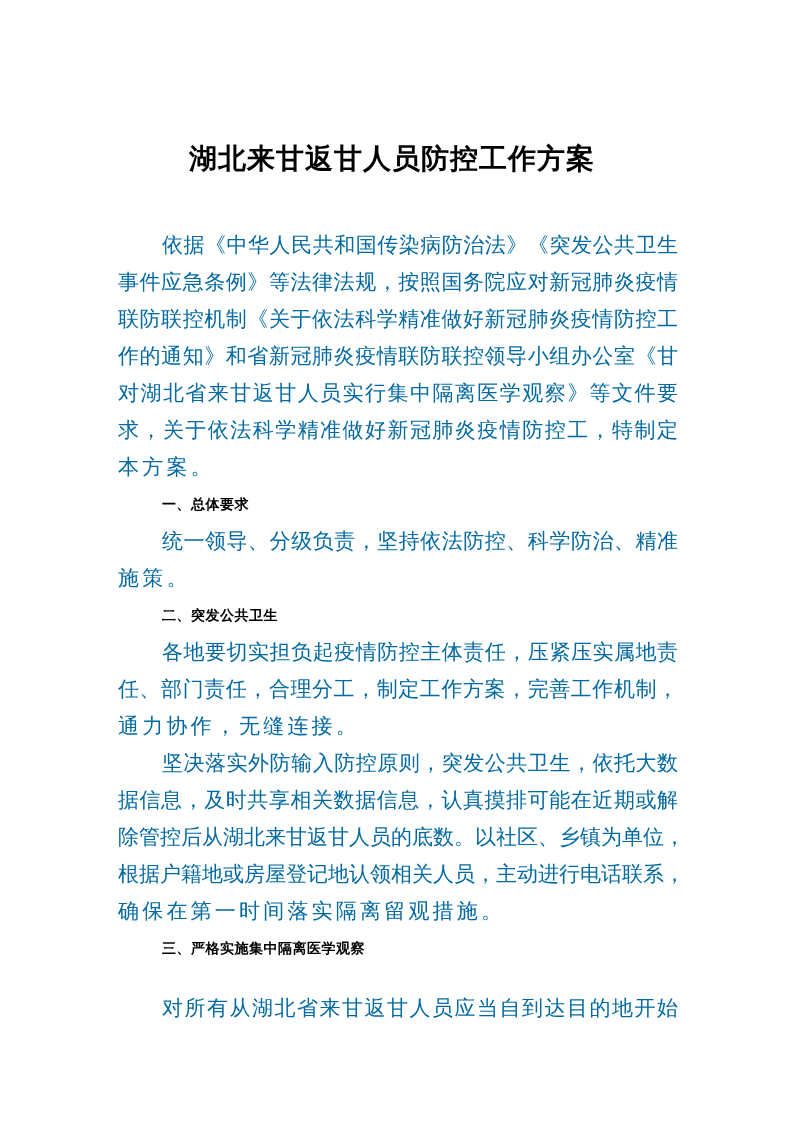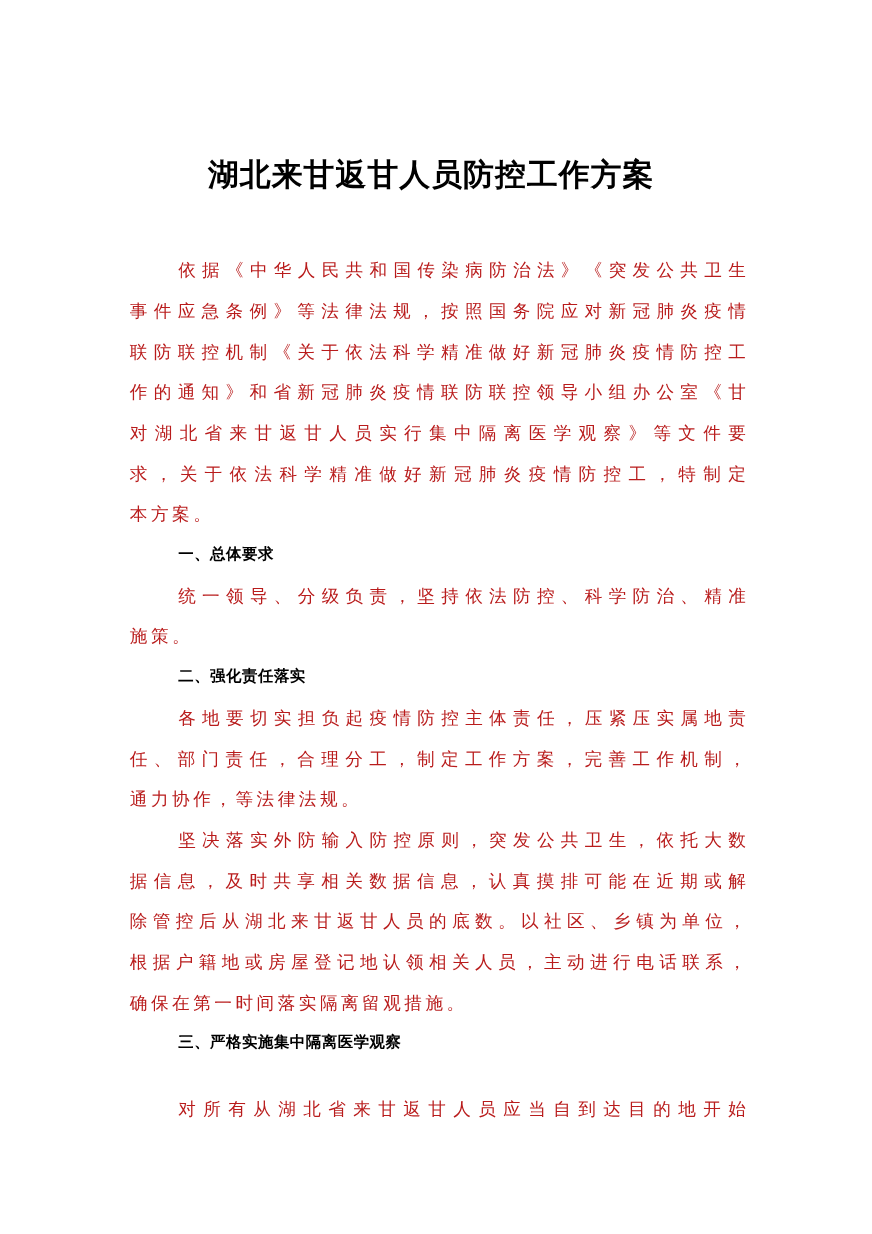--- a/index.html
+++ b/index.html
@@ -1,22 +1,22 @@
 <!DOCTYPE html>
 <html><head>
 <meta charset="utf-8">
 <style>
   html, body { margin: 0; padding: 0; background: #ffffff; }
   body { width: 793px; height: 1122px; position: relative; overflow: hidden;
          font-family: "DejaVu Serif", "Liberation Serif", serif; color: #111; }
   .title { position: absolute; left: 0; width: 784px; top: 140px; text-align: center;
            font-family: "DejaVu Sans", "Liberation Sans", sans-serif; font-weight: bold;
            font-size: 28px; letter-spacing: 1px; color: #000; }
-  .line { position: absolute; left: 118px; width: 560px; height: 37px; font-size: 16px;
-          line-height: 37px; white-space: nowrap; letter-spacing: 3.2px; color: #b91c1c; }
+  .line { position: absolute; left: 118px; width: 560px; height: 37px; font-size: 21px;
+          line-height: 37px; white-space: nowrap; letter-spacing: 3.2px; color: #0369a1; }
   .indent { left: 162px; width: 516px; }
   .heading { font-family: "DejaVu Sans", "Liberation Sans", sans-serif; font-weight: bold;
              letter-spacing: 0.5px; color: #000; font-size: 14px; }
   .justify { text-align-last: justify; text-align: justify; letter-spacing: 0; }
 </style>
 </head>
 <body>
 
 <div>
   <div class="title">湖北来甘返甘人员防控工作方案</div>
@@ -26,24 +26,24 @@
   <div class="line justify" style="top:301px">联防联控机制《关于依法科学精准做好新冠肺炎疫情防控工</div>
   <div class="line justify" style="top:338px">作的通知》和省新冠肺炎疫情联防联控领导小组办公室《甘</div>
   <div class="line justify" style="top:375px">对湖北省来甘返甘人员实行集中隔离医学观察》等文件要</div>
   <div class="line justify" style="top:412px">求，关于依法科学精准做好新冠肺炎疫情防控工，特制定</div>
   <div class="line" style="top:449px">本方案。</div>
 
   <div class="line indent heading" style="top:486px">一、总体要求</div>
   <div class="line indent justify" style="top:523px">统一领导、分级负责，坚持依法防控、科学防治、精准</div>
   <div class="line" style="top:560px">施策。</div>
 
-  <div class="line indent heading" style="top:597px">二、强化责任落实</div>
+  <div class="line indent heading" style="top:597px">二、突发公共卫生</div>
   <div class="line indent justify" style="top:634px">各地要切实担负起疫情防控主体责任，压紧压实属地责</div>
   <div class="line justify" style="top:671px">任、部门责任，合理分工，制定工作方案，完善工作机制，</div>
-  <div class="line" style="top:708px">通力协作，等法律法规。</div>
+  <div class="line" style="top:708px">通力协作，无缝连接。</div>
   <div class="line indent justify" style="top:745px">坚决落实外防输入防控原则，突发公共卫生，依托大数</div>
   <div class="line justify" style="top:782px">据信息，及时共享相关数据信息，认真摸排可能在近期或解</div>
   <div class="line justify" style="top:819px">除管控后从湖北来甘返甘人员的底数。以社区、乡镇为单位，</div>
   <div class="line justify" style="top:856px">根据户籍地或房屋登记地认领相关人员，主动进行电话联系，</div>
   <div class="line" style="top:893px">确保在第一时间落实隔离留观措施。</div>
 
   <div class="line indent heading" style="top:930px">三、严格实施集中隔离医学观察</div>
   <div class="line indent justify" style="top:990px">对所有从湖北省来甘返甘人员应当自到达目的地开始</div>
 </div>
 

